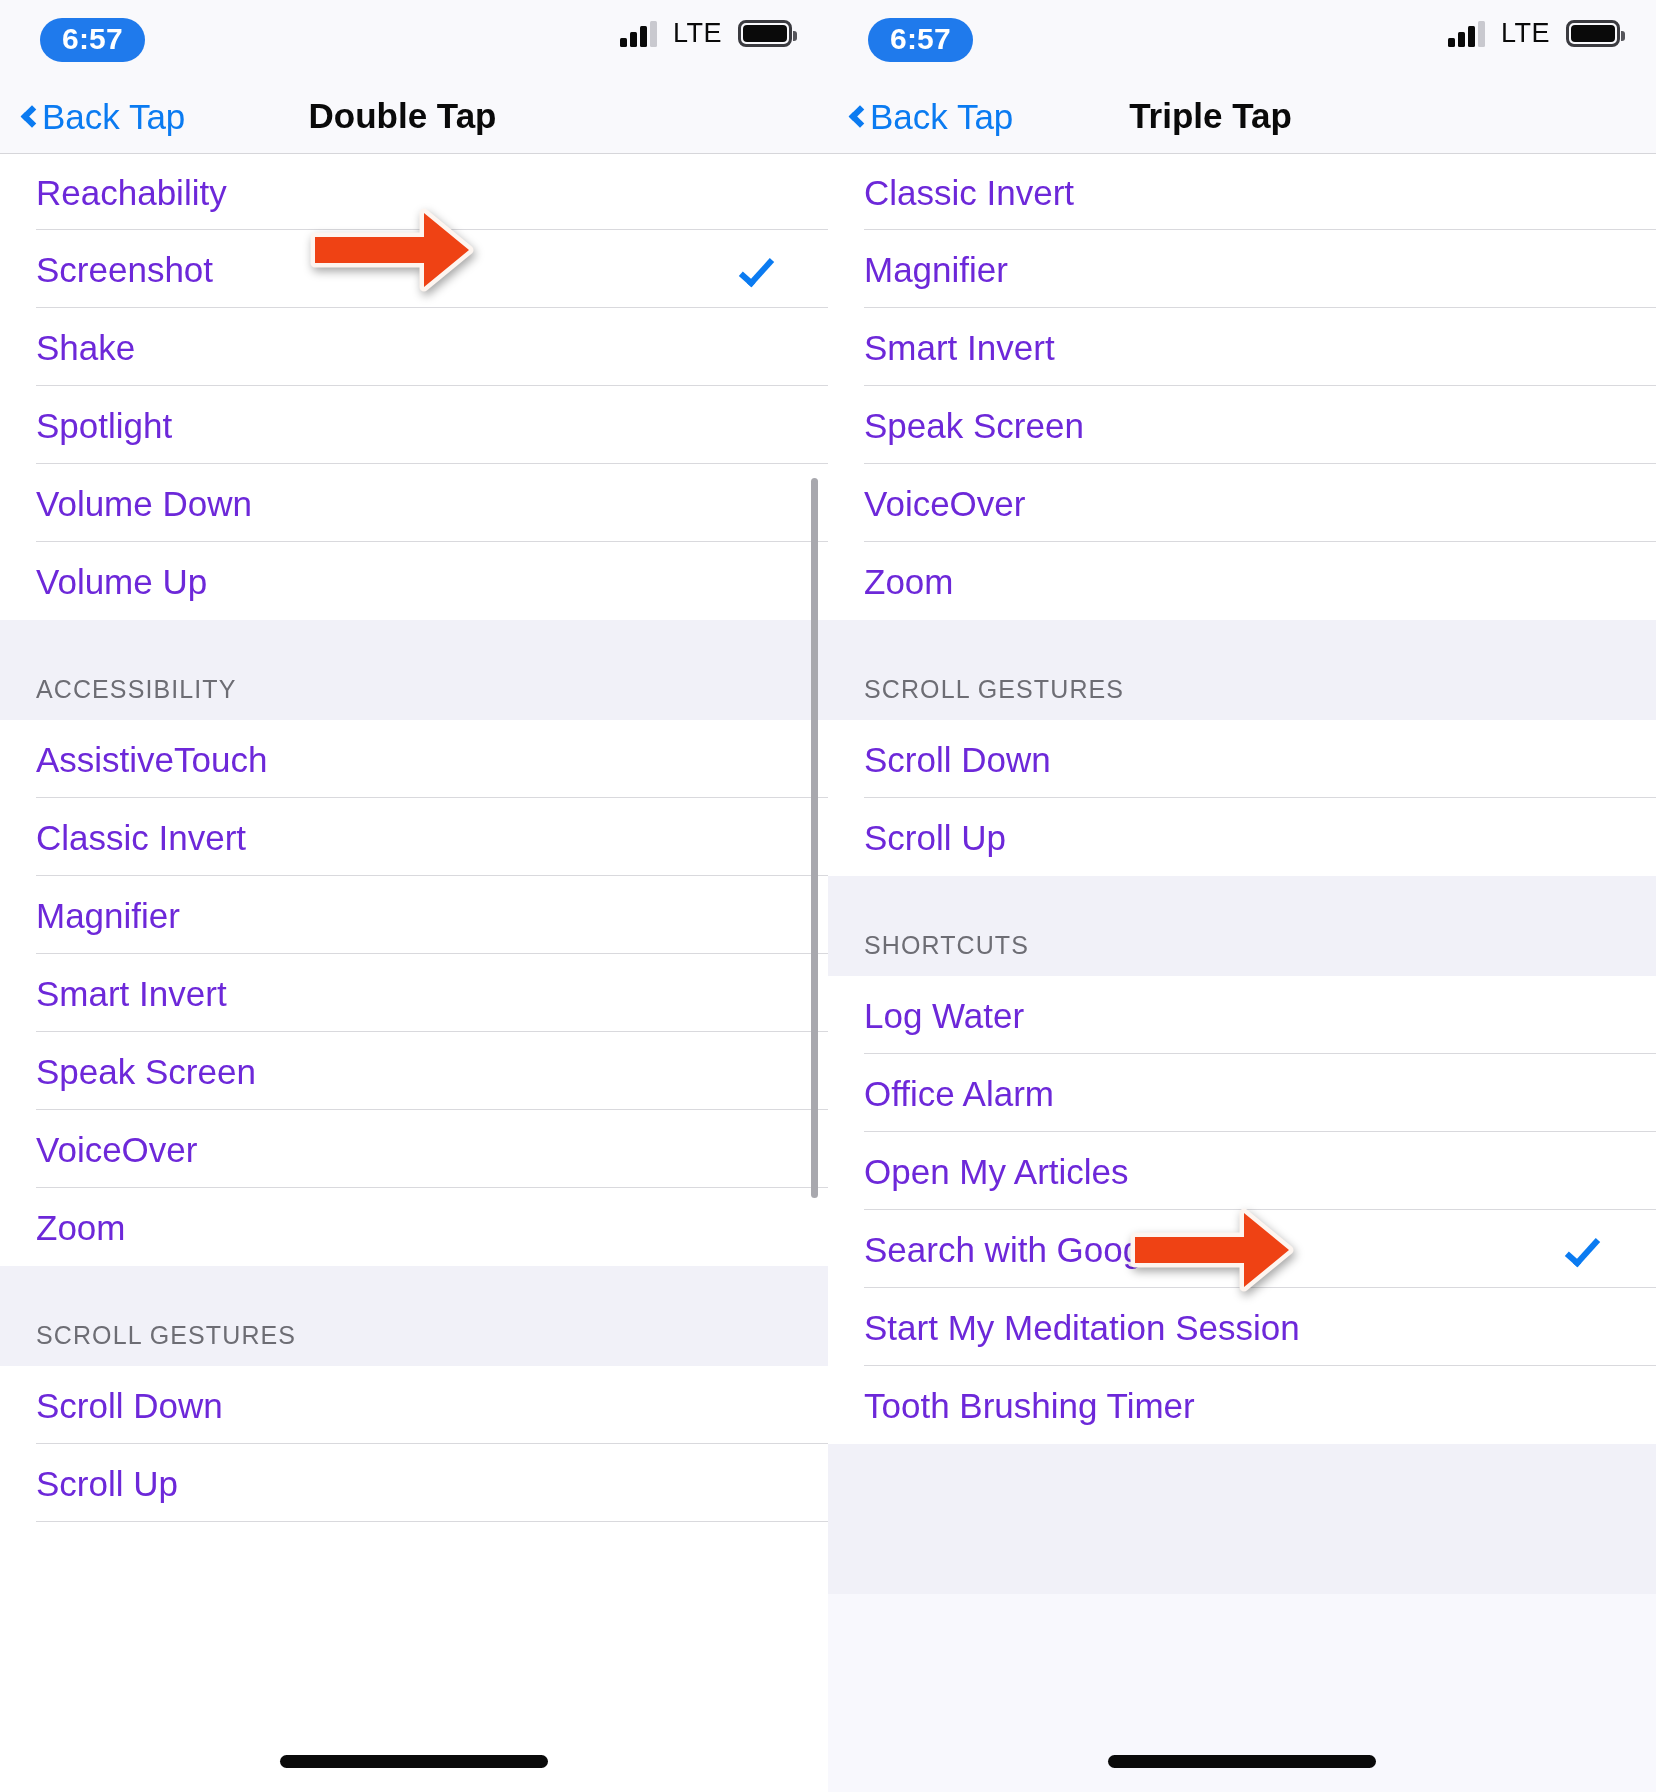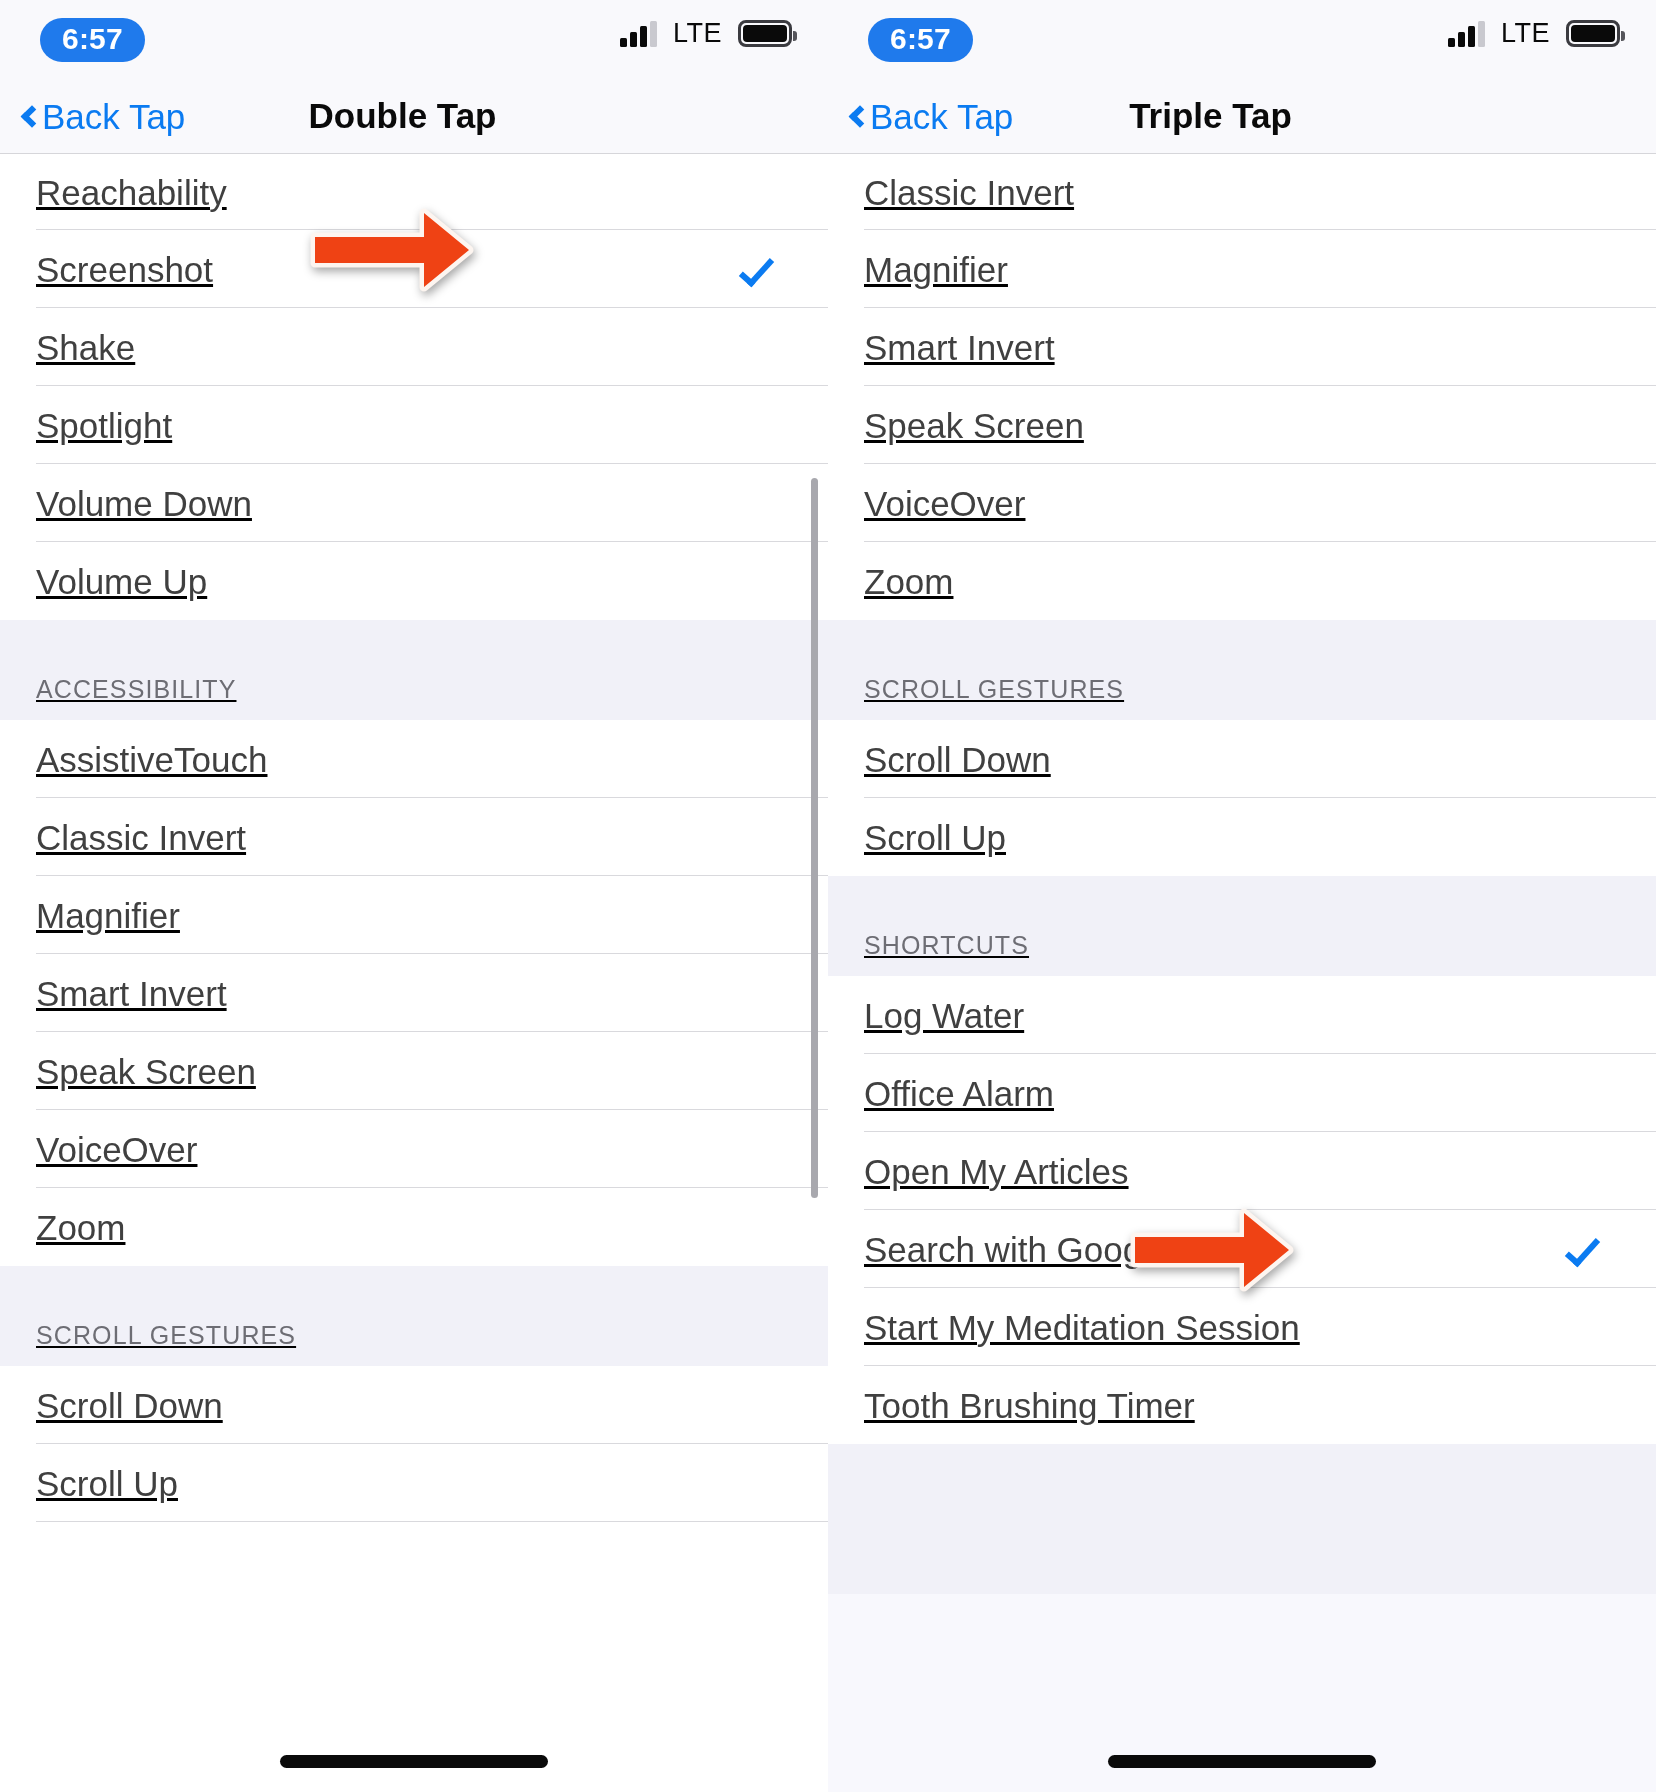--- a/index.html
+++ b/index.html
@@ -6,21 +6,20 @@
   html, body {
     width: 1656px; height: 1792px;
     background: #ffffff;
     font-family: "Liberation Sans", sans-serif;
     overflow: hidden;
   }
   .stage {
     position: relative;
     width: 1656px; height: 1300px;
     display: flex;
-    text-decoration: underline;
   }
 
   
   .panel {
     position: relative;
     width: 828px; height: 1792px;
     background: #ffffff;
     overflow: hidden;
   }
   .panel.left  { background: #ffffff; }
@@ -132,21 +131,21 @@
   .row {
     position: relative;
     height: 78px;
     background: #ffffff;
     display: flex;
     align-items: center;
     padding-left: 36px;
   }
   .row .label {
     font-size: 35px;
-    color: #404040;
+    color: #6d28d9;
     line-height: 35px;
   }
   .row .sep {
     position: absolute;
     left: 36px; right: 0; bottom: 0;
     height: 1px;
     background: #d9d9dd;
   }
   .row .check {
     position: absolute;

